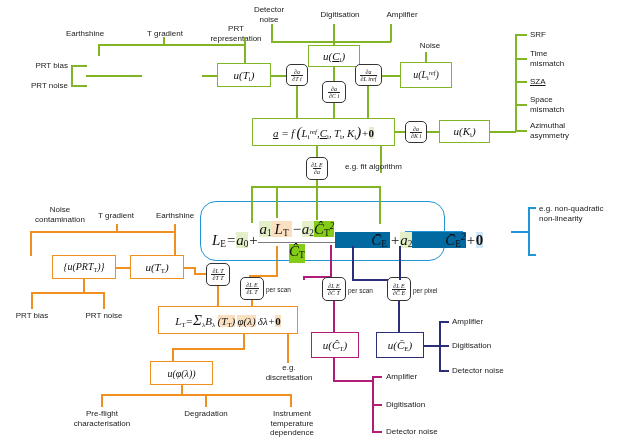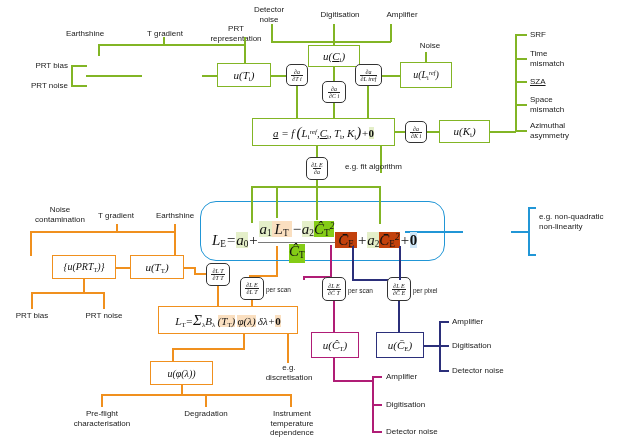--- a/index.html
+++ b/index.html
@@ -80,21 +80,21 @@
     font-style:italic;
     color:#111;
     white-space:nowrap;
     z-index:7;
   }
   sub{font-size:0.62em;font-style:normal;vertical-align:-0.25em;}
   sup{font-size:0.62em;vertical-align:0.5em;}
   .hl-green{background:#e4efc9;}
   .hl-orange{background:#fadfc0;}
   .hl-pink{background:#84cc16;}
-  .hl-purple{background:#c2410c;}
+  .hl-purple{background:#0369a1;padding-left:33px;}
   .hl-blue{background:#cfe6f7;}
   .up{text-decoration:underline;}
   .fracbar{border-bottom:1.6px solid #7a7a7a;}
 </style>
 </head>
 <body>
 
 <div id="root">
 
   <div class="lbl c" style="left:40px;top:29px;width:90px;">Earthshine</div>
@@ -222,21 +222,21 @@
 
   <div class="eq" style="left:212px;top:219px;font-size:15px;line-height:15px;">
     <span><i>L</i><sub>E</sub></span><span>=</span><span class="hl-green"><i>a</i><sub>0</sub></span><span>+</span><span style="display:inline-block;vertical-align:middle;text-align:center;"><span class="fracbar" style="display:block;padding:0 1px 1px 1px;"><span class="hl-green"><i>a</i><sub>1</sub></span><span class="hl-orange"> <i>L</i><sub>T</sub> </span><span>−</span><span class="hl-green"><i>a</i><sub>2</sub></span><span class="hl-pink"><i>Ĉ</i><sub>T</sub><sup>2</sup></span></span><span class="hl-pink" style="display:inline-block;margin-top:1px;"><i>Ĉ</i><sub>T</sub></span></span><span class="hl-purple"> <i>C̄</i><sub>E</sub> </span><span>+</span><span class="hl-green"><i>a</i><sub>2</sub></span><span class="hl-purple"><i>C̄</i><sub>E</sub><sup>2</sup></span><span>+<span class="hl-blue" style="font-style:normal;font-weight:bold;">0</span></span>
   </div>
 
   <div class="ln b" style="left:405px;top:231px;width:58px;height:1.6px;z-index:5;"></div>
   <div class="ln b" style="left:511px;top:231px;width:18px;height:1.6px;"></div>
   <div class="ln b" style="left:528px;top:207px;width:1.6px;height:48px;"></div>
   <div class="ln b" style="left:528px;top:207px;width:8px;height:1.6px;"></div>
   <div class="ln b" style="left:528px;top:254px;width:8px;height:1.6px;"></div>
-  <div class="lbl l" style="left:539px;top:212px;width:80px;">e.g. non-quadratic
+  <div class="lbl l" style="left:539px;top:204px;width:80px;">e.g. non-quadratic
 non-linearity</div>
 
   <div class="lbl c" style="left:20px;top:205px;width:80px;">Noise
 contamination</div>
   <div class="lbl c" style="left:78px;top:211px;width:76px;">T gradient</div>
   <div class="lbl c" style="left:140px;top:211px;width:70px;">Earthshine</div>
 
   <div class="ln o" style="left:30px;top:231px;width:145px;height:1.6px;"></div>
   <div class="ln o" style="left:30px;top:231px;width:1.6px;height:25px;"></div>
   <div class="ln o" style="left:116px;top:224px;width:1.6px;height:8px;"></div>

